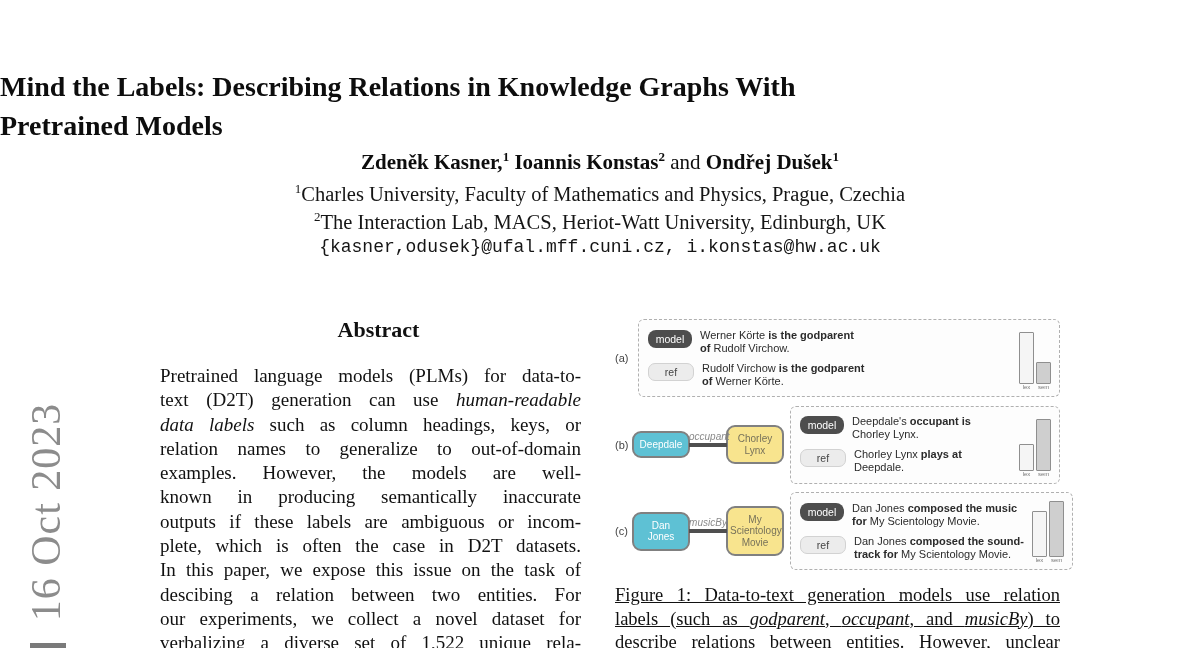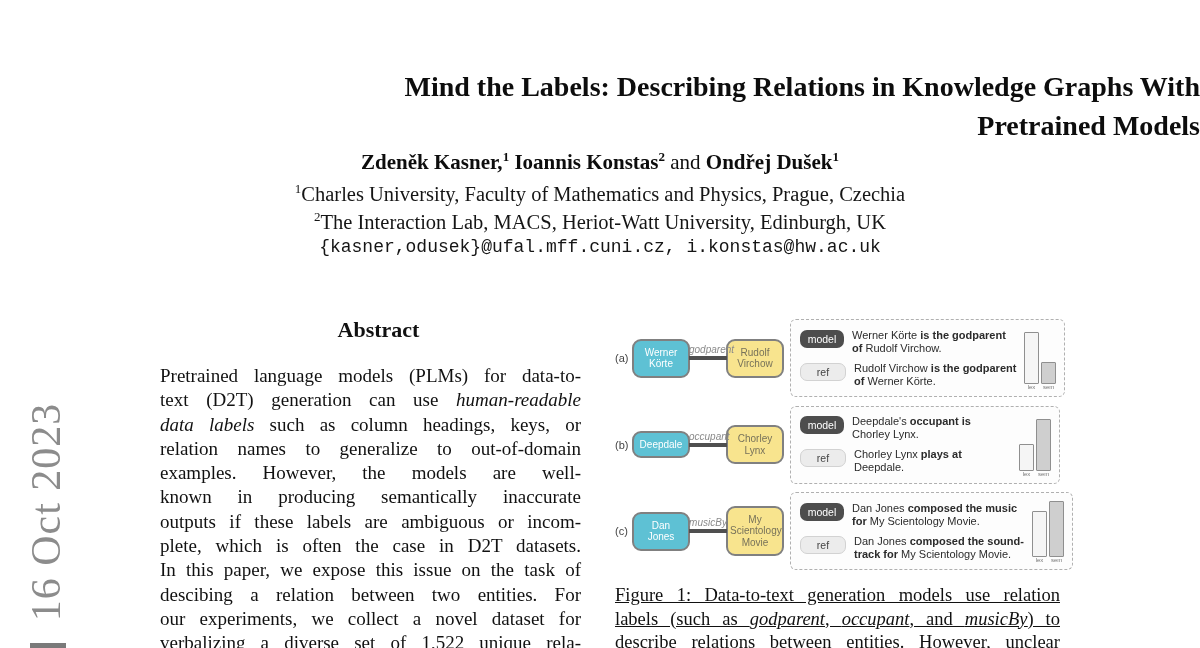--- a/index.html
+++ b/index.html
@@ -5,21 +5,21 @@
   html,body{margin:0;padding:0;}
   body{width:1200px;height:648px;overflow:hidden;background:#ffffff;position:relative;
        font-family:"Liberation Serif",serif;color:#111;}
 
   
   .watermark{position:absolute;top:512px;left:46px;transform:translate(-50%,-50%) rotate(-90deg);
     font-family:"Liberation Serif",serif;font-size:42px;color:#8c8c8c;white-space:nowrap;letter-spacing:1px;}
   .watermark-stub{position:absolute;left:30px;top:643px;width:36px;height:5px;background:#7a7a7a;}
 
   
-  .title{position:absolute;top:48px;left:0;right:0;text-align:right;
+  .title{position:absolute;top:48px;left:0;right:0;text-align:left;
     font-weight:bold;font-size:28px;line-height:39px;color:#0d0d0d;}
   .authors{position:absolute;top:149px;left:0;right:0;text-align:center;font-size:21px;color:#0d0d0d;}
   .authors sup{font-size:13px;}
   .affil{position:absolute;left:0;right:0;text-align:center;font-size:20.5px;color:#151515;}
   .affil sup{font-size:13px;}
   .emails{position:absolute;top:237px;left:0;right:0;text-align:center;
     font-family:"Liberation Mono",monospace;font-size:18px;color:#151515;}
 
   
   .abstract-head{position:absolute;top:317px;left:168px;width:421px;text-align:center;
@@ -40,21 +40,21 @@
   .connector{flex:1;position:relative;height:44px;margin:0 -1px;}
   .connector .line{position:absolute;left:0;right:0;top:50%;margin-top:-2px;height:4px;background:#4f4f4f;}
   .rel-label{position:absolute;bottom:50%;margin-bottom:3px;left:0;width:100%;text-align:center;
     font-family:"Liberation Sans",sans-serif;font-style:italic;font-size:10px;color:#8a8a8a;white-space:nowrap;}
   .txtbox{flex:1;position:relative;height:78px;margin-left:6px;border:1.5px dashed #b0b0b0;
     border-radius:6px;background:#fdfdfd;display:flex;flex-direction:column;justify-content:center;
     gap:7px;padding:4px 48px 4px 9px;box-sizing:border-box;}
   .entry{display:flex;align-items:flex-start;gap:8px;}
   .badge{flex:0 0 44px;text-align:center;font-family:"Liberation Sans",sans-serif;font-size:10.5px;
     border-radius:7px;margin-top:1px;}
-  .badge.model{background:#4d4d4d;color:#ffffff;padding:3px 0;}
+  .badge.model{background:#4d4d4d;color:#ffffff;padding:3px 0;border-radius:8px;}
   .badge.ref{background:#ececec;color:#444;border:1px solid #d2d2d2;padding:2px 0;}
   .etext{font-family:"Liberation Sans",sans-serif;font-size:11px;line-height:13px;color:#2b2b2b;white-space:nowrap;}
   .minichart{position:absolute;right:6px;bottom:3px;width:36px;}
   .bars{display:flex;align-items:flex-end;gap:2px;height:60px;justify-content:center;}
   .bar{width:15px;box-sizing:border-box;border:1.5px solid #8f8f8f;border-radius:1px;}
   .bar.lex{background:#f5f5f5;}
   .bar.sem{background:#cfcfcf;}
   .bar-labels{display:flex;gap:2px;justify-content:center;}
   .bar-labels span{width:15px;text-align:center;font-family:"Liberation Sans",sans-serif;
     font-size:8px;transform:scale(.75);transform-origin:center top;color:#777;}
@@ -89,28 +89,20 @@
     <div class="jline">plete, which is often the case in D2T datasets.</div>
     <div class="jline">In this paper, we expose this issue on the task of</div>
     <div class="jline">descibing a relation between two entities. For</div>
     <div class="jline">our experiments, we collect a novel dataset for</div>
     <div class="jline">verbalizing a diverse set of 1,522 unique rela-</div>
   </div>
 
 <div class="figure" id="figure-rows">
     <div class="fig-row">
       <span class="row-label">(a)</span>
-      <div class="graph">
-        <div class="node blue">Werner<br>Körte</div>
-        <div class="connector">
-          <div class="rel-label">godparent</div>
-          <div class="line"></div>
-        </div>
-        <div class="node yellow">Rudolf<br>Virchow</div>
-      </div>
       <div class="txtbox">
         <div class="entry">
           <span class="badge model">model</span>
           <div class="etext">Werner Körte <b>is the godparent</b><br><b>of</b> Rudolf Virchow.</div>
         </div>
         <div class="entry">
           <span class="badge ref">ref</span>
           <div class="etext">Rudolf Virchow <b>is the godparent</b><br><b>of</b> Werner Körte.</div>
         </div>
         <div class="minichart">

